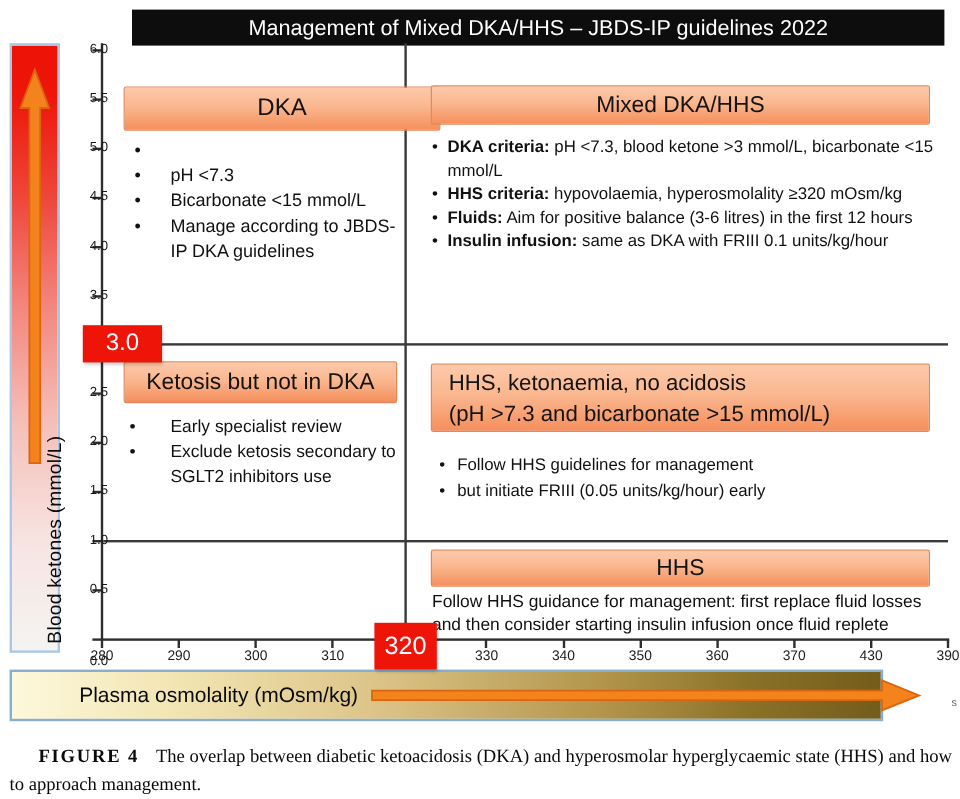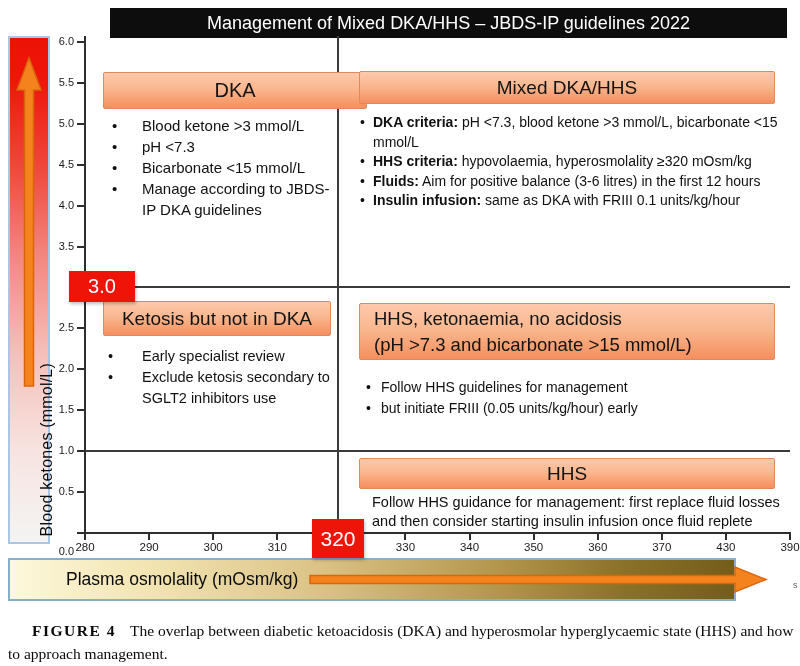--- a/index.html
+++ b/index.html
@@ -20,21 +20,21 @@
   }
   .ketone-bar svg{position:absolute;left:0;top:0;}
   .ketone-label{
     position:absolute;left:50%;bottom:6px;transform:translateX(-50%);
     writing-mode:vertical-rl;rotate:180deg;
     font-size:16px;color:#0b0b0b;white-space:nowrap;letter-spacing:.2px;
   }
   
   .axis,.divider{position:absolute;background:#2e2e2e;}
   .tick-mark{position:absolute;background:#2e2e2e;}
-  .tick-label-y{position:absolute;font-size:11px;color:#1a1a1a;width:26px;text-align:right;}
+  .tick-label-y{position:absolute;font-size:11px;color:#1a1a1a;width:42px;text-align:right;}
   .tick-label-x{position:absolute;font-size:11.5px;color:#1a1a1a;width:40px;text-align:center;}
   
   .badge{
     position:absolute;background:#ee1408;color:#fff;text-align:center;
     box-shadow:1px 2px 3px rgba(0,0,0,.25);z-index:5;
   }
   
   .qhead{
     position:absolute;box-sizing:border-box;border:1px solid #e2895b;border-radius:2px;
     background:linear-gradient(180deg,#fdc9ab 0%,#fab78f 45%,#f58f5d 100%);
@@ -95,21 +95,20 @@
   <div class="divider" style="left:86px;top:286px;width:704px;height:2px;background:#3a3a3a;"></div>
   <div class="divider" style="left:86px;top:450px;width:704px;height:2px;background:#3a3a3a;"></div>
 
   <div class="badge" style="left:69px;top:271px;width:66px;height:31px;font-size:20px;line-height:31px;">3.0</div>
   <div class="badge" style="left:312px;top:519px;width:52px;height:39px;font-size:21px;line-height:39px;">320</div>
 
   <div class="qhead" style="left:103px;top:72px;width:264px;height:37px;font-size:20px;">DKA</div>
   <div class="blist dka-list" style="left:106px;top:115px;width:228px;">
     <div class="b-row">
         <span class="b-dot">•</span>
-        <span class="b-text">Blood ketone &gt;3 mmol/L</span>
       </div>
     <div class="b-row">
         <span class="b-dot">•</span>
         <span class="b-text">pH &lt;7.3</span>
       </div>
     <div class="b-row">
         <span class="b-dot">•</span>
         <span class="b-text">Bicarbonate &lt;15 mmol/L</span>
       </div>
     <div class="b-row">
@@ -161,21 +160,21 @@
         <span class="b-dot">•</span>
         <span class="b-text">Follow HHS guidelines for management</span>
       </div>
     <div class="b-row">
         <span class="b-dot">•</span>
         <span class="b-text">but initiate FRIII (0.05 units/kg/hour) early</span>
       </div>
   </div>
 
   <div class="qhead" style="left:359px;top:458px;width:416px;height:31px;font-size:19px;">HHS</div>
-  <div class="plain-par" style="left:372px;top:493px;width:422px;">Follow HHS guidance for management: first replace fluid losses and then consider starting insulin infusion once fluid replete</div>
+  <div class="plain-par" style="left:360px;top:493px;width:422px;">Follow HHS guidance for management: first replace fluid losses and then consider starting insulin infusion once fluid replete</div>
 
   <div class="osmo-bar">
     <svg width="778" height="39" viewBox="0 0 778 39">
       <polygon points="300,15.5 725,15.5 725,7 756,19.5 725,32 725,23.5 300,23.5" fill="#f5831d" stroke="#db650e" stroke-width="1.5"></polygon>
     </svg>
     <div class="osmo-label">Plasma osmolality (mOsm/kg)</div>
   </div>
 
   <span class="edge-artifact">s</span>
 

